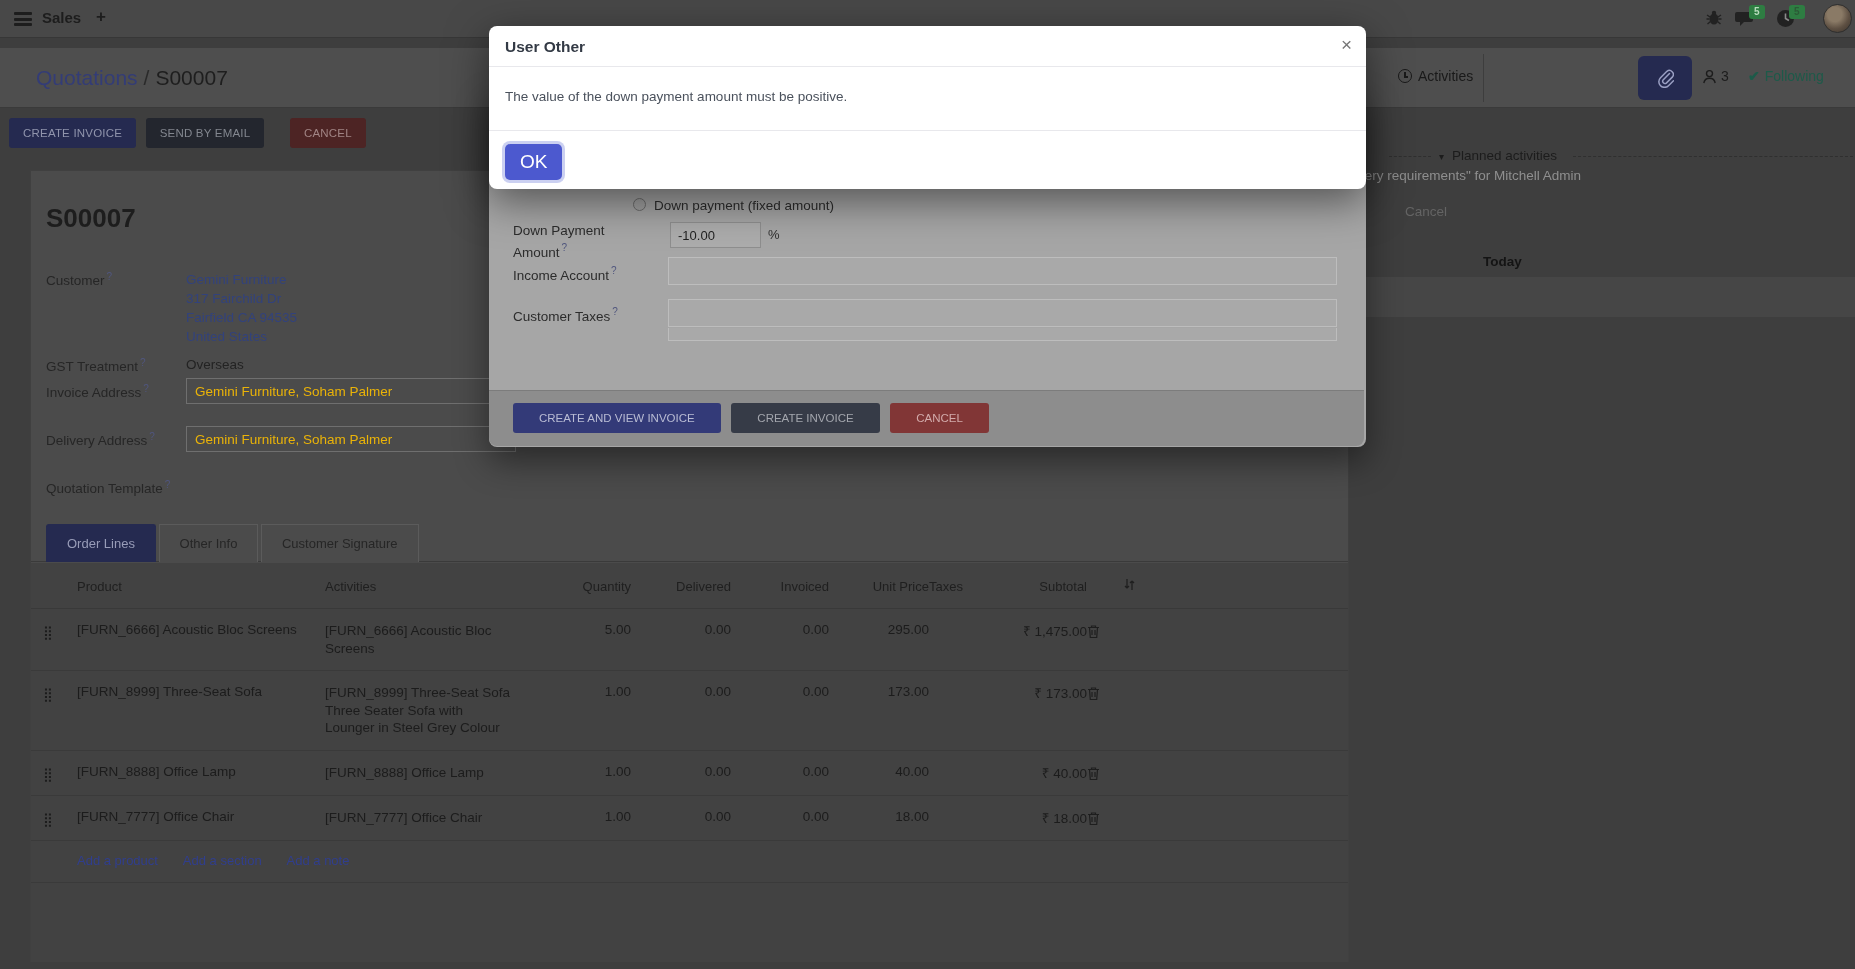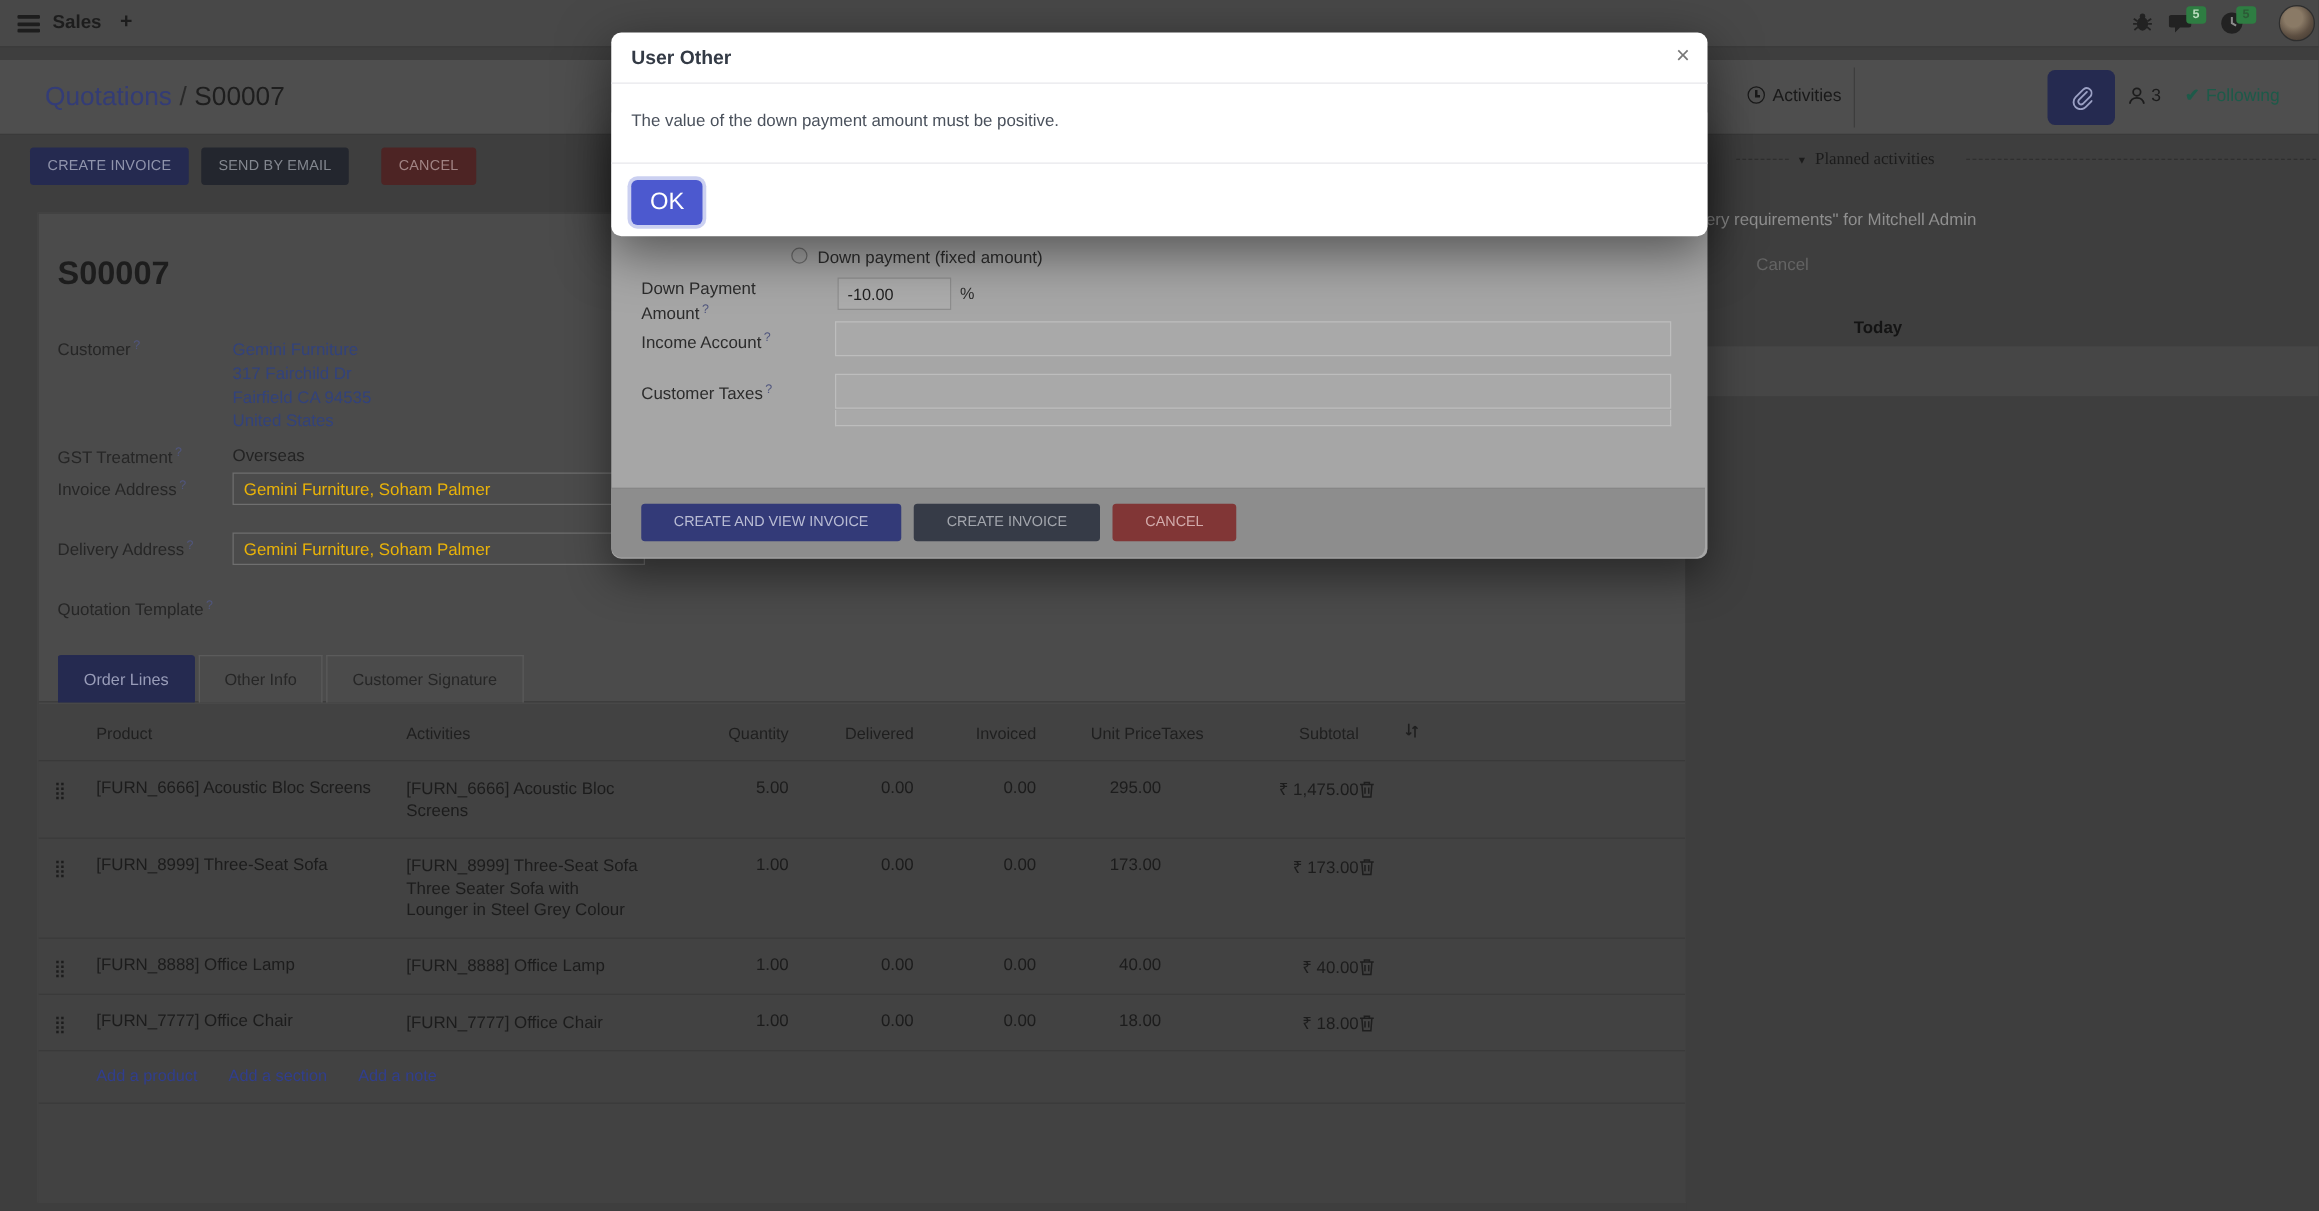--- a/index.html
+++ b/index.html
@@ -34,21 +34,21 @@
   .strip-divider { left:1483px; top:6px; width:1px; height:48px; background:#3d3d3d; }
   .attach-btn { left:1638px; top:8px; width:54px; height:44px; background:#252a50; border-radius:6px;
                 display:flex; align-items:center; justify-content:center; color:#9ba0c4; font-size:18px; }
   .followers { left:1702px; top:20px; color:#1c1c1c; font-size:14px; }
   .following { left:1748px; top:20px; color:#1d5a49; font-size:14px; }
   .following .chk { font-weight:bold; margin-right:5px; }
 
   
   .btn { display:inline-block; text-align:center; font-size:11.5px; letter-spacing:.2px;
          padding:9px 14px; border-radius:3px; border:none; cursor:pointer; }
-  #actions { left:24px; top:118px; }
+  #actions { left:9px; top:118px; }
   .btn-primary-dim { background:#252a50; color:#9094ac; }
   .btn-secondary-dim { background:#23262e; color:#83878f; margin-left:6px; }
   .btn-danger-dim { background:#4d2424; color:#a18484; margin-left:22px; }
 
   
   #sheet { left:30px; top:170px; width:1319px; height:792px; background:#4b4b4b; border:1px solid #404040; }
   .sheet-title { left:15px; top:32px; font-size:26px; font-weight:bold; color:#1d1d1d; }
   .flabel { color:#262626; font-size:13.5px; }
   .fhelp { color:#50567e; font-size:10px; vertical-align:super; margin-left:2px; }
   .flink { color:#32427c; font-size:13.5px; line-height:19px; }
@@ -76,21 +76,21 @@
   .handle { color:#2c2c2c; font-size:10px; padding-top:15px !important; }
   .trash { text-align:center; }
   .trash svg { margin-top:2px; }
   .colset { text-align:center; padding-top:15px !important; }
 
   .addlinks { padding:12px 0 14px 46px; border-bottom:1px solid #3a3a3a; }
   .addlinks span { color:#303e8e; font-size:13px; margin-right:22px; cursor:pointer; }
 
   
   #chatter { left:1349px; top:108px; width:506px; height:861px; background:#3e3e3e; }
-  .planned { position:absolute; left:0; top:11px; width:506px; height:16px;font-family:Liberation Serif, serif; }
+  .planned { position:absolute; left:0; top:40px; width:506px; height:16px; }
   .dashline { position:absolute; top:8px; border-top:1px dashed #2f2f2f; }
   .planned-label { position:absolute; left:90px; top:0; color:#1c1c1c; font-size:13.5px; }
   .planned-caret { color:#1c1c1c; font-size:10px; margin-right:8px; }
   .activity-note { position:absolute; left:9px; top:60px; color:#8f8f8f; font-size:13.5px; white-space:nowrap; }
   .chat-cancel { position:absolute; left:56px; top:96px; color:#646464; font-size:13.5px; }
   .chat-today { position:absolute; left:134px; top:146px; color:#141414; font-size:13.5px; font-weight:bold; }
   .hl-row { position:absolute; left:0; top:169px; width:506px; height:40px; background:#464646; }
 
   
   #wizard { left:489px; top:90px; width:877px; height:357px; background:#a6a6a6; border-radius:0 0 8px 8px;

